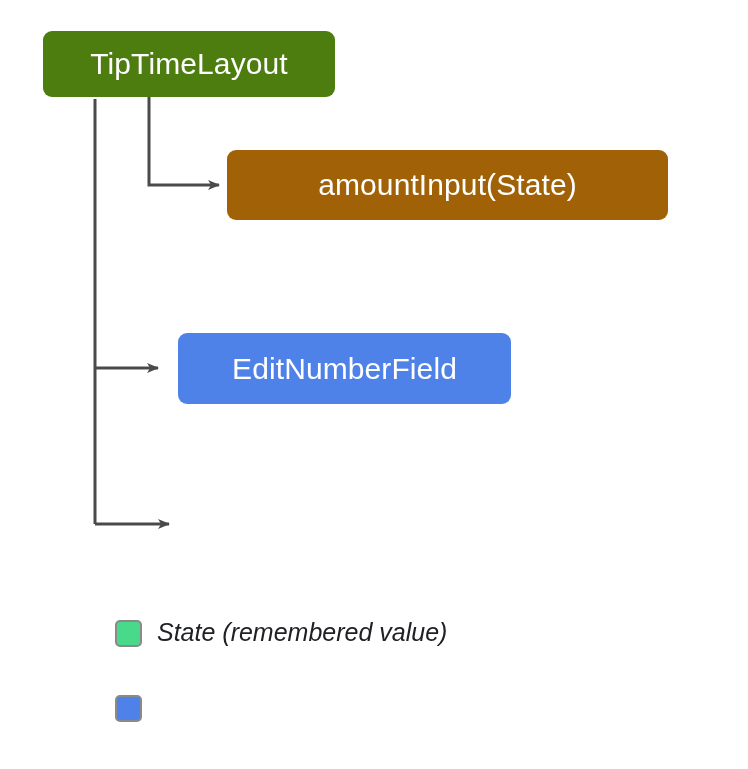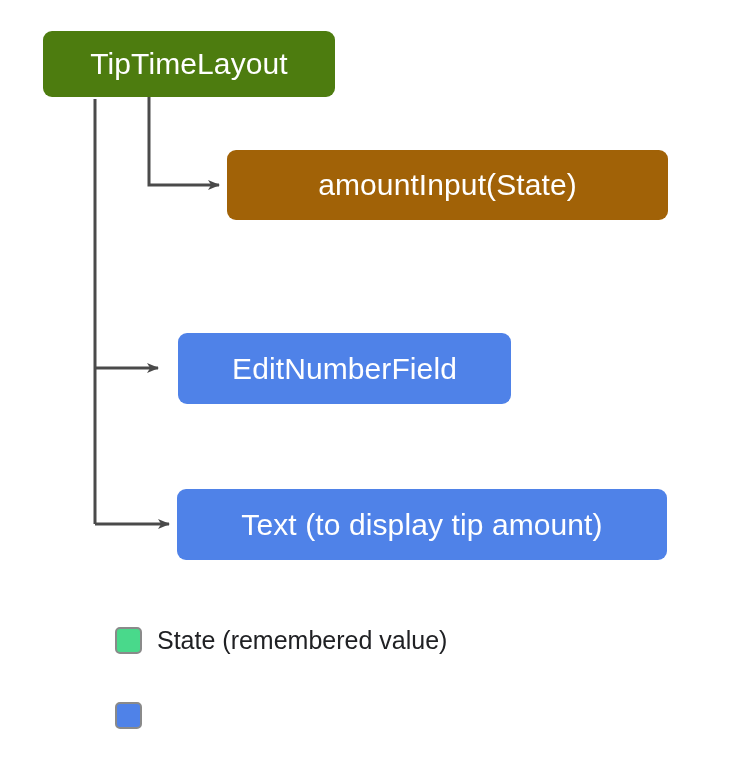--- a/index.html
+++ b/index.html
@@ -79,23 +79,23 @@
 
   .legend {
     position: absolute;
     left: 115px;
     top: 620px;
     width: 560px;
   }
 
   .legend-row {
     display: flex;
-    align-items: center;
     height: 40px;
     margin-bottom: 35px;
+    font-style: italic;
   }
 
   .legend-swatch {
     width: 27px;
     height: 27px;
     box-sizing: border-box;
     border: 2px solid #8a8a8a;
     border-radius: 5px;
     flex: 0 0 auto;
   }
@@ -134,23 +134,20 @@
   </div>
 
   <div class="node node-state" style="background:#a16207;">
     <span>amountInput(State)</span>
   </div>
 
   <div class="node node-editfield" style="background:#4f82e8;">
     <span>EditNumberField</span>
   </div>
 
-  <div class="node node-text" style="background:#4f82e8;">
-    <span>Text (to display tip amount)</span>
-  </div>
 
   <div class="legend">
     <div class="legend-row">
       <span class="legend-swatch" style="background:#49d98b;"></span>
       <span class="legend-label">State (remembered value)</span>
     </div>
     <div class="legend-row">
       <span class="legend-swatch" style="background:#4f82e8;"></span>
     </div>
   </div>

